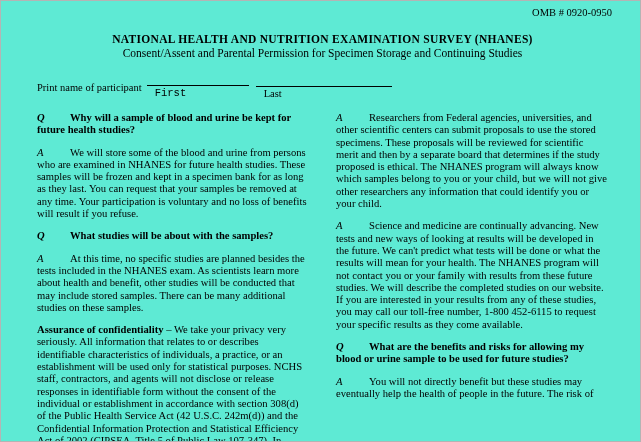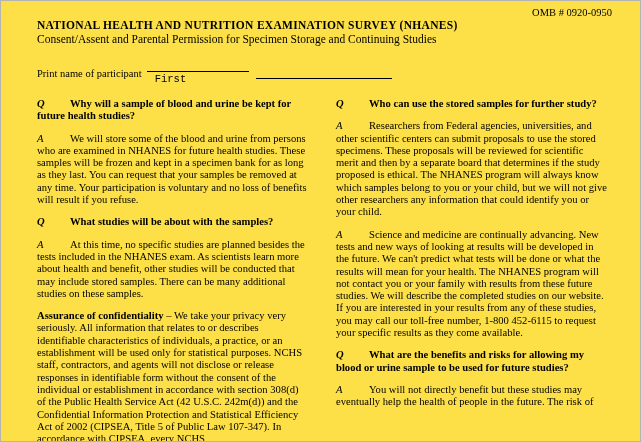--- a/index.html
+++ b/index.html
@@ -1,28 +1,28 @@
 <!DOCTYPE html>
 <html><head>
 <meta charset="utf-8">
 <style>
   * { margin:0; padding:0; box-sizing:border-box; }
   html,body { background:#ffffff; }
   .page {
     width:641px; height:442px;
-    background:#fde047;
+    background:#5eead4;
     border:1px solid #b4b4b4;
     font-family:"Liberation Serif","DejaVu Serif",serif;
     color:#000;
     position:relative;
     padding:6px 32px 4px 36px;
     overflow:hidden;
   }
   .omb { position:absolute; top:6px; right:28px; font-size:10.5px; }
-  .title-block { text-align:left; margin-top:12px; }
+  .title-block { text-align:center; margin-top:26px; }
   .doc-title { font-weight:bold; font-size:11.5px; letter-spacing:0.3px; }
   .doc-subtitle { font-size:11.5px; margin-top:2px; }
 
   .name-row { display:flex; align-items:center; margin-top:15px; font-size:10.5px; }
   .name-label { white-space:nowrap; padding-top:1px; }
   .name-field { margin-left:5px; }
   .name-field .line { border-bottom:1px solid #000; height:12px; }
   .name-field .sub { font-size:10.5px; padding-left:8px; margin-top:1px; }
   .f1 { width:102px;font-family:Liberation Mono, monospace; }
   .f2 { width:80px; margin-left:7px; }
@@ -50,40 +50,40 @@
   </div>
 
   <div class="name-row">
     <span class="name-label">Print name of participant</span>
     <div class="name-field f1">
       <div class="line"></div>
       <div class="sub">First</div>
     </div>
     <div class="name-field f3">
       <div class="line"></div>
+      <div class="sub">Last</div>
     </div>
   </div>
 
   <div class="columns">
 
     <div class="col col-left">
       <div>
         <p class="q"><span class="marker">Q</span><span>Why will a sample of blood and urine be kept for future health studies?</span></p>
         <p class="a"><span class="marker">A</span><span>We will store some of the blood and urine from persons who are examined in NHANES for future health studies.  These samples will be frozen and kept in a specimen bank for as long as they last.  You can request that your samples be removed at any time.  Your participation is voluntary and no loss of benefits will result if you refuse.</span></p>
       </div>
       <div>
         <p class="q"><span class="marker">Q</span><span>What studies will be about with the samples?</span></p>
         <p class="a"><span class="marker">A</span><span>At this time, no specific studies are planned besides the tests included in the NHANES exam.  As scientists learn more about health and benefit, other studies will be conducted that may include stored samples. There can be many additional studies on these samples.</span></p>
       </div>
       <p><span class="conf-lead">Assurance of confidentiality</span><span> – We take your privacy very seriously.  All information that relates to or describes identifiable characteristics of individuals, a practice, or an establishment will be used only for statistical purposes.  NCHS staff, contractors, and agents will not disclose or release responses in identifiable form without the consent of the individual or establishment in accordance with section 308(d) of the Public Health Service Act (42 U.S.C. 242m(d)) and the Confidential Information Protection and Statistical Efficiency Act of 2002 (CIPSEA, Title 5 of Public Law 107-347).  In accordance with CIPSEA, every NCHS</span></p>
     </div>
 
     <div class="col col-right">
       <div>
-        <p class="q"><span class="marker">Q</span><span>Who can use the stored samples for further study?</span></p>
         <p class="a"><span class="marker">A</span><span>Researchers from Federal agencies, universities, and other scientific centers can submit proposals to use the stored specimens.  These proposals will be reviewed for scientific merit and then by a separate board that determines if the study proposed is ethical.  The NHANES program will always know which samples belong to you or your child, but we will not give other researchers any information that could identify you or your child.</span></p>
       </div>
       <div>
         <p class="a"><span class="marker">A</span><span>Science and medicine are continually advancing.  New tests and new ways of looking at results will be developed in the future.  We can't predict what tests will be done or what the results will mean for your health.  The NHANES program will not contact you or your family with results from these future studies.  We will describe the completed studies on our website.  If you are interested in your results from any of these studies, you may call our toll-free number, 1-800 452-6115 to request your specific results as they come available.</span></p>
       </div>
       <div>
         <p class="q"><span class="marker">Q</span><span>What are the benefits and risks for allowing my blood or urine sample to be used for future studies?</span></p>
         <p class="a"><span class="marker">A</span><span>You will not directly benefit but these studies may eventually help the health of people in the future.  The risk of</span></p>
       </div>
     </div>

